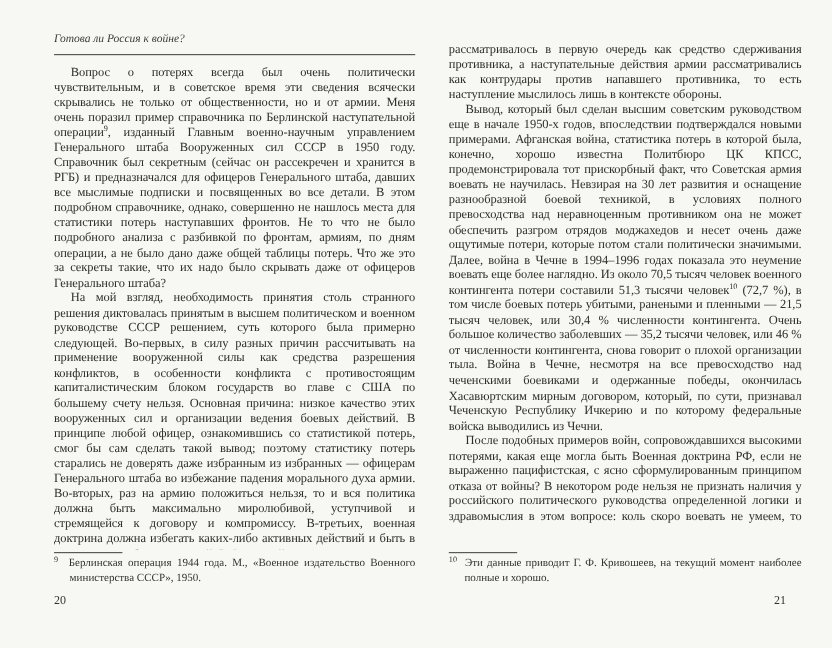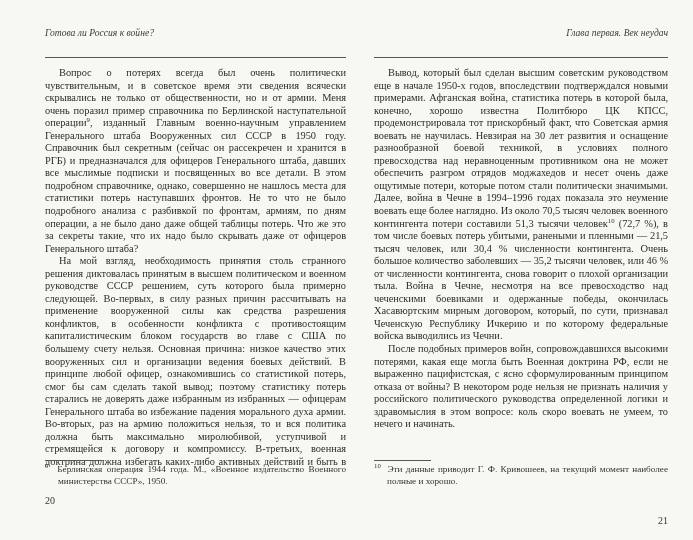--- a/index.html
+++ b/index.html
@@ -23,21 +23,21 @@
     height: 505px;
   }
   .page-left  { left: 45px;  width: 301px; }
   .page-right { left: 374px; width: 294px; }
 
   .running-head {
     font-style: italic;
     font-size: 9.6px;
     line-height: 12px;
     color: #3c3c36;
-    padding-bottom: 18px;
+    padding-bottom: 6px;
     border-bottom: 1px solid #5a5a52;
     white-space: nowrap;
     overflow: hidden;
   }
   .page-right .running-head { text-align: right; }
 
   .text-area {
     margin-top: 9px;
     height: 403px;
     overflow: hidden;
@@ -77,21 +77,21 @@
     text-indent: -13px;
   }
 
   .page-number {
     position: absolute;
     top: 468px;
     font-size: 10px;
     color: #34342e;
   }
   .page-left  .page-number { left: 0; }
-  .page-right .page-number { right: 0; margin-top: 20px; }
+  .page-right .page-number { right: 13px; }
 </style>
 </head>
 <body>
 
 <div class="spread">
 
   <div class="page page-left">
     <div class="running-head">
       <span>Готова ли Россия к войне?</span>
     </div>
@@ -100,24 +100,22 @@
       <p class="indent"><span>На мой взгляд, необходимость принятия столь странного решения диктовалась принятым в высшем политическом и военном руководстве СССР решением, суть которого была примерно следующей. Во-первых, в силу разных причин рассчитывать на применение вооруженной силы как средства разрешения конфликтов, в особенности конфликта с противостоящим капиталистическим блоком государств во главе с США по большему счету нельзя. Основная причина: низкое качество этих вооруженных сил и организации ведения боевых действий. В принципе любой офицер, ознакомившись со статистикой потерь, смог бы сам сделать такой вывод; поэтому статистику потерь старались не доверять даже избранным из избранных — офицерам Генерального штаба во избежание падения морального духа армии. Во-вторых, раз на армию положиться нельзя, то и вся политика должна быть максимально миролюбивой, уступчивой и стремящейся к договору и компромиссу. В-третьих, военная доктрина должна избегать каких-либо активных действий и быть в целом строго оборонительной. В Советской армии ядерное оружие</span></p>
     </div>
     <div class="footnote">
       <div class="footnote-rule"></div>
       <div class="footnote-body"><span class="sup">9</span>&nbsp;&nbsp;<span>Берлинская операция 1944 года. М., «Военное издательство Военного министерства СССР», 1950.</span></div>
     </div>
     <div class="page-number">20</div>
   </div>
 
   <div class="page page-right">
-    <div class="running-head">
-      <span>Глава первая. Век неудач</span>
-    </div>
     <div class="text-area">
+      <p><span>рассматривалось в первую очередь как средство сдерживания противника, а наступательные действия армии рассматривались как контрудары против напавшего противника, то есть наступление мыслилось лишь в контексте обороны.</span></p>
       <p class="indent"><span>Вывод, который был сделан высшим советским руководством еще в начале 1950-х годов, впоследствии подтверждался новыми примерами. Афганская война, статистика потерь в которой была, конечно, хорошо известна Политбюро ЦК КПСС, продемонстрировала тот прискорбный факт, что Советская армия воевать не научилась. Невзирая на 30 лет развития и оснащение разнообразной боевой техникой, в условиях полного превосходства над неравноценным противником она не может обеспечить разгром отрядов моджахедов и несет очень даже ощутимые потери, которые потом стали политически значимыми. Далее, война в Чечне в 1994–1996 годах показала это неумение воевать еще более наглядно. Из около 70,5 тысяч человек военного контингента потери составили 51,3 тысячи человек</span><span class="sup">10</span><span> (72,7 %), в том числе боевых потерь убитыми, ранеными и пленными — 21,5 тысяч человек, или 30,4 % численности контингента. Очень большое количество заболевших — 35,2 тысячи человек, или 46 % от численности контингента, снова говорит о плохой организации тыла. Война в Чечне, несмотря на все превосходство над чеченскими боевиками и одержанные победы, окончилась Хасавюртским мирным договором, который, по сути, признавал Чеченскую Республику Ичкерию и по которому федеральные войска выводились из Чечни.</span></p>
       <p class="indent"><span>После подобных примеров войн, сопровождавшихся высокими потерями, какая еще могла быть Военная доктрина РФ, если не выраженно пацифистская, с ясно сформулированным принципом отказа от войны? В некотором роде нельзя не признать наличия у российского политического руководства определенной логики и здравомыслия в этом вопросе: коль скоро воевать не умеем, то нечего и начинать.</span></p>
     </div>
     <div class="footnote">
       <div class="footnote-rule"></div>
       <div class="footnote-body"><span class="sup">10</span>&nbsp;&nbsp;<span>Эти данные приводит Г. Ф. Кривошеев, на текущий момент наиболее полные и хорошо.</span></div>
     </div>
     <div class="page-number">21</div>
   </div>
 

